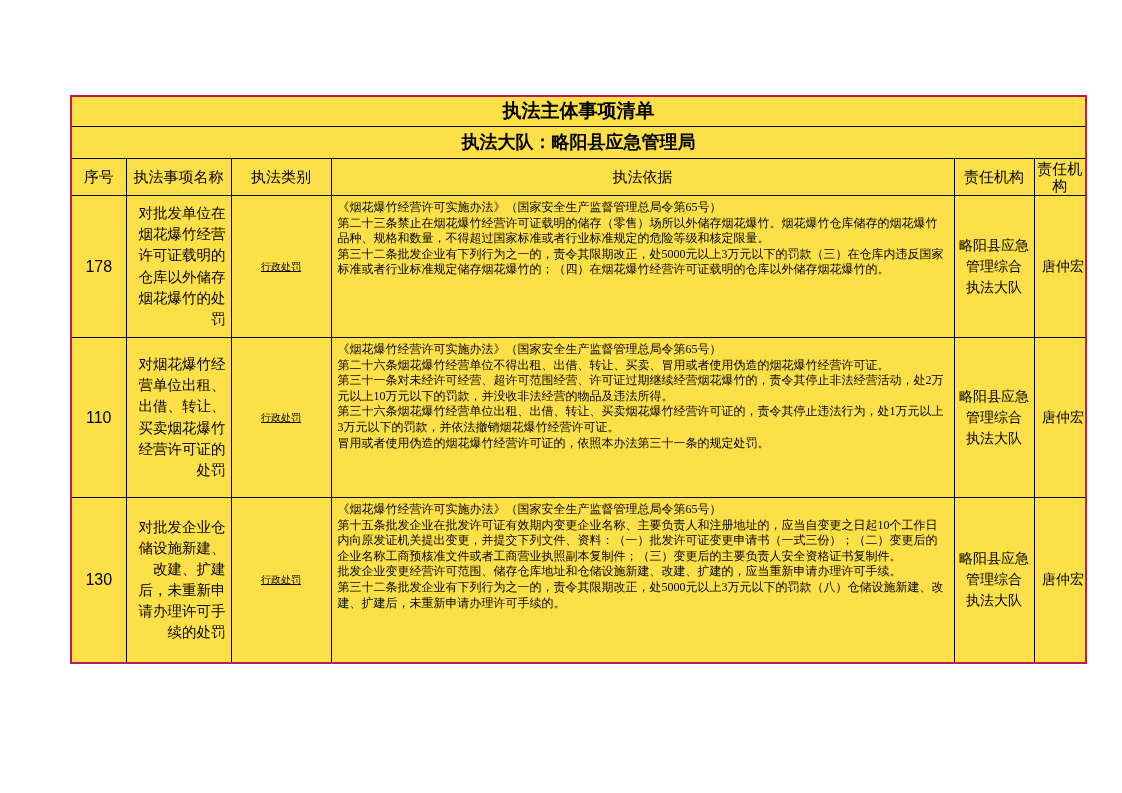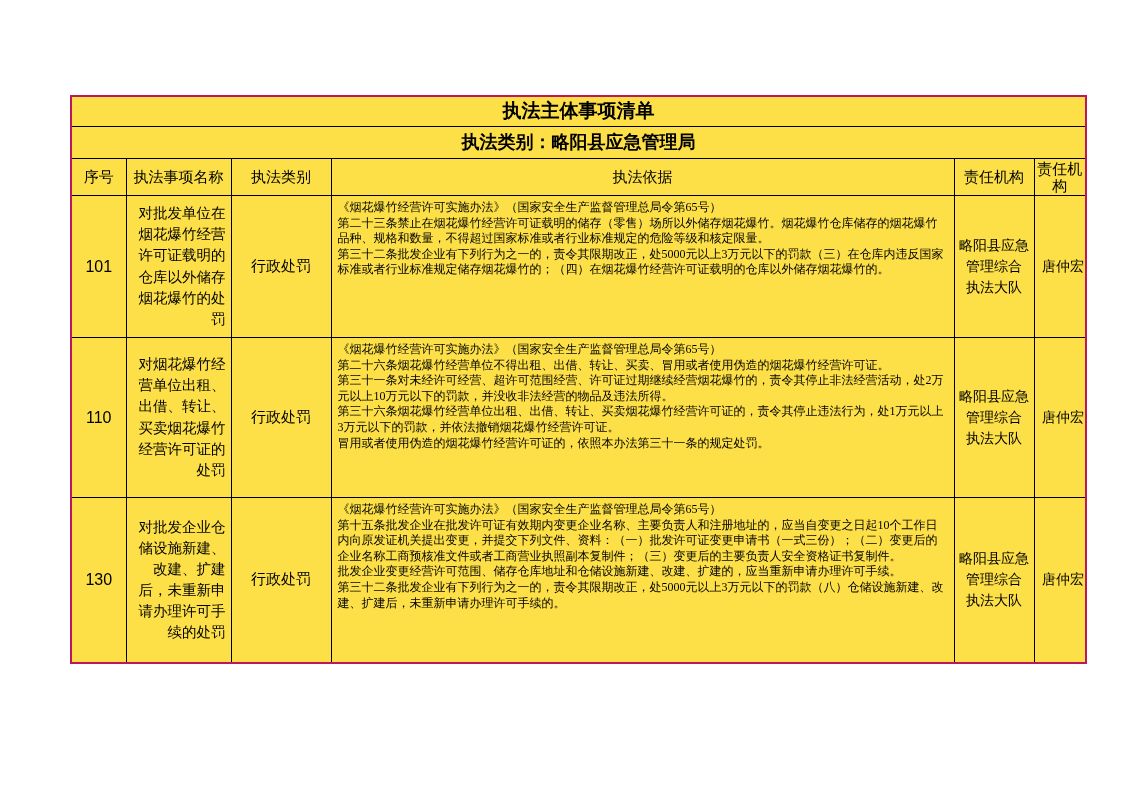--- a/index.html
+++ b/index.html
@@ -61,21 +61,22 @@
     vertical-align: middle;
     font-size: 14.5px;
     line-height: 1.45;
     padding: 3px 5px;
     white-space: pre-wrap;
     word-break: break-all;
   }
   td.cat-cell {
     text-align: center;
     vertical-align: middle;
-    font-size: 15px;
+    font-size: 10px;
+    text-decoration: underline;
   }
   td.basis-cell {
     text-align: left;
     vertical-align: top;
     font-size: 12px;
     line-height: 1.3;
     padding: 4px 6px 3px 6px;
     white-space: pre-wrap;
     word-break: break-all;
   }
@@ -108,33 +109,33 @@
       <col style="width:100px">
       <col style="width:623px">
       <col style="width:80px">
       <col style="width:52px">
     </colgroup>
     <tbody>
       <tr>
         <td class="title-cell" colspan="6">执法主体事项清单</td>
       </tr>
       <tr>
-        <td class="subtitle-cell" colspan="6">执法类别：略阳县应急管理局</td>
+        <td class="subtitle-cell" colspan="6">执法大队：略阳县应急管理局</td>
       </tr>
       <tr class="header-row">
         <td>序号</td>
         <td>执法事项名称</td>
         <td>执法类别</td>
         <td>执法依据</td>
         <td>责任机构</td>
         <td>责任机构</td>
       </tr>
 
       <tr class="row-0">
-        <td class="seq-cell">101</td>
+        <td class="seq-cell">178</td>
         <td class="name-cell">对批发单位在烟花爆竹经营许可证载明的仓库以外储存烟花爆竹的处罚</td>
         <td class="cat-cell">行政处罚</td>
         <td class="basis-cell">《烟花爆竹经营许可实施办法》（国家安全生产监督管理总局令第65号）
 第二十三条禁止在烟花爆竹经营许可证载明的储存（零售）场所以外储存烟花爆竹。烟花爆竹仓库储存的烟花爆竹品种、规格和数量，不得超过国家标准或者行业标准规定的危险等级和核定限量。
 第三十二条批发企业有下列行为之一的，责令其限期改正，处5000元以上3万元以下的罚款（三）在仓库内违反国家标准或者行业标准规定储存烟花爆竹的；（四）在烟花爆竹经营许可证载明的仓库以外储存烟花爆竹的。</td>
         <td class="agency-cell">略阳县应急
 管理综合
 执法大队</td>
         <td class="person-cell">唐仲宏</td>
       </tr>

